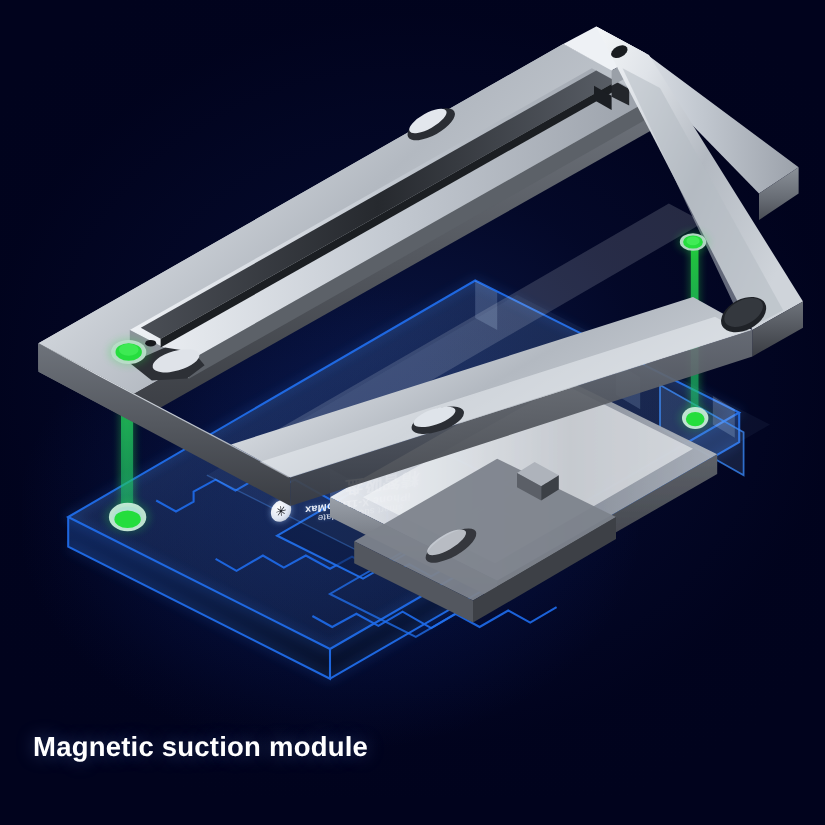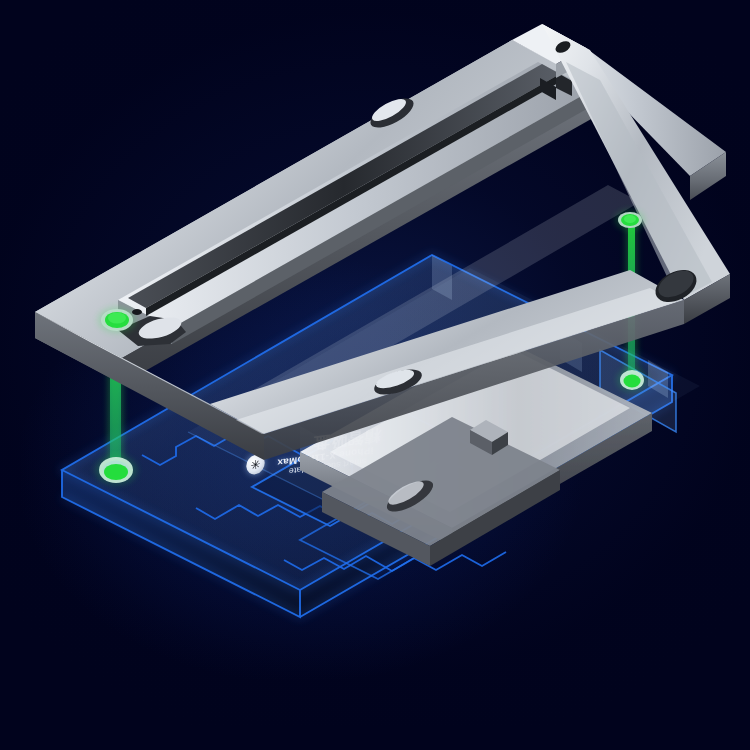--- a/index.html
+++ b/index.html
@@ -452,13 +452,14 @@
       <ellipse cx="116" cy="472" rx="12" ry="8" fill="#23dd3a"></ellipse>
       <ellipse cx="116" cy="470" rx="21" ry="15" fill="#2ae04a" opacity=".20" filter="url(#softGreen)"></ellipse>
     </g>
     <g>
       <ellipse cx="632" cy="380" rx="12" ry="10" fill="#e8eef6" opacity=".95"></ellipse>
       <ellipse cx="632" cy="381" rx="8.5" ry="6.5" fill="#23dd3a"></ellipse>
       <ellipse cx="632" cy="380" rx="15" ry="12" fill="#2ae04a" opacity=".20" filter="url(#softGreen)"></ellipse>
     </g>
   </svg>
 
+  <div id="caption">Magnetic suction module</div>
 </div>
 
 </body></html>

